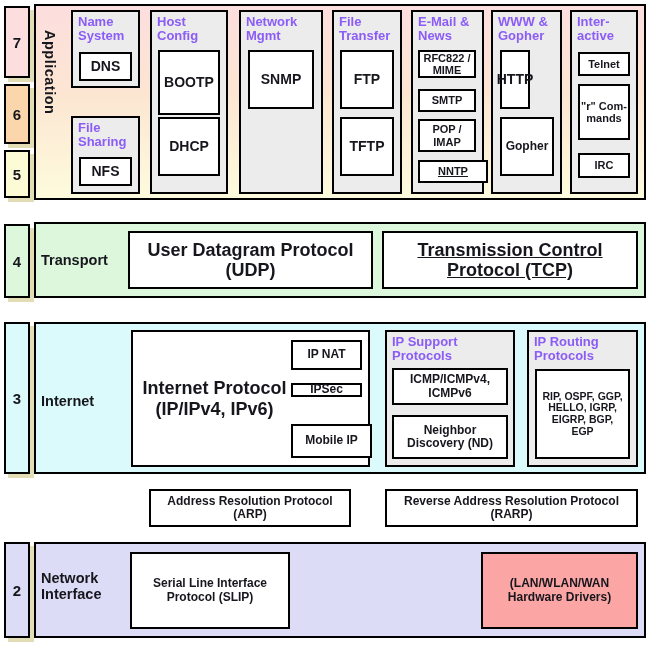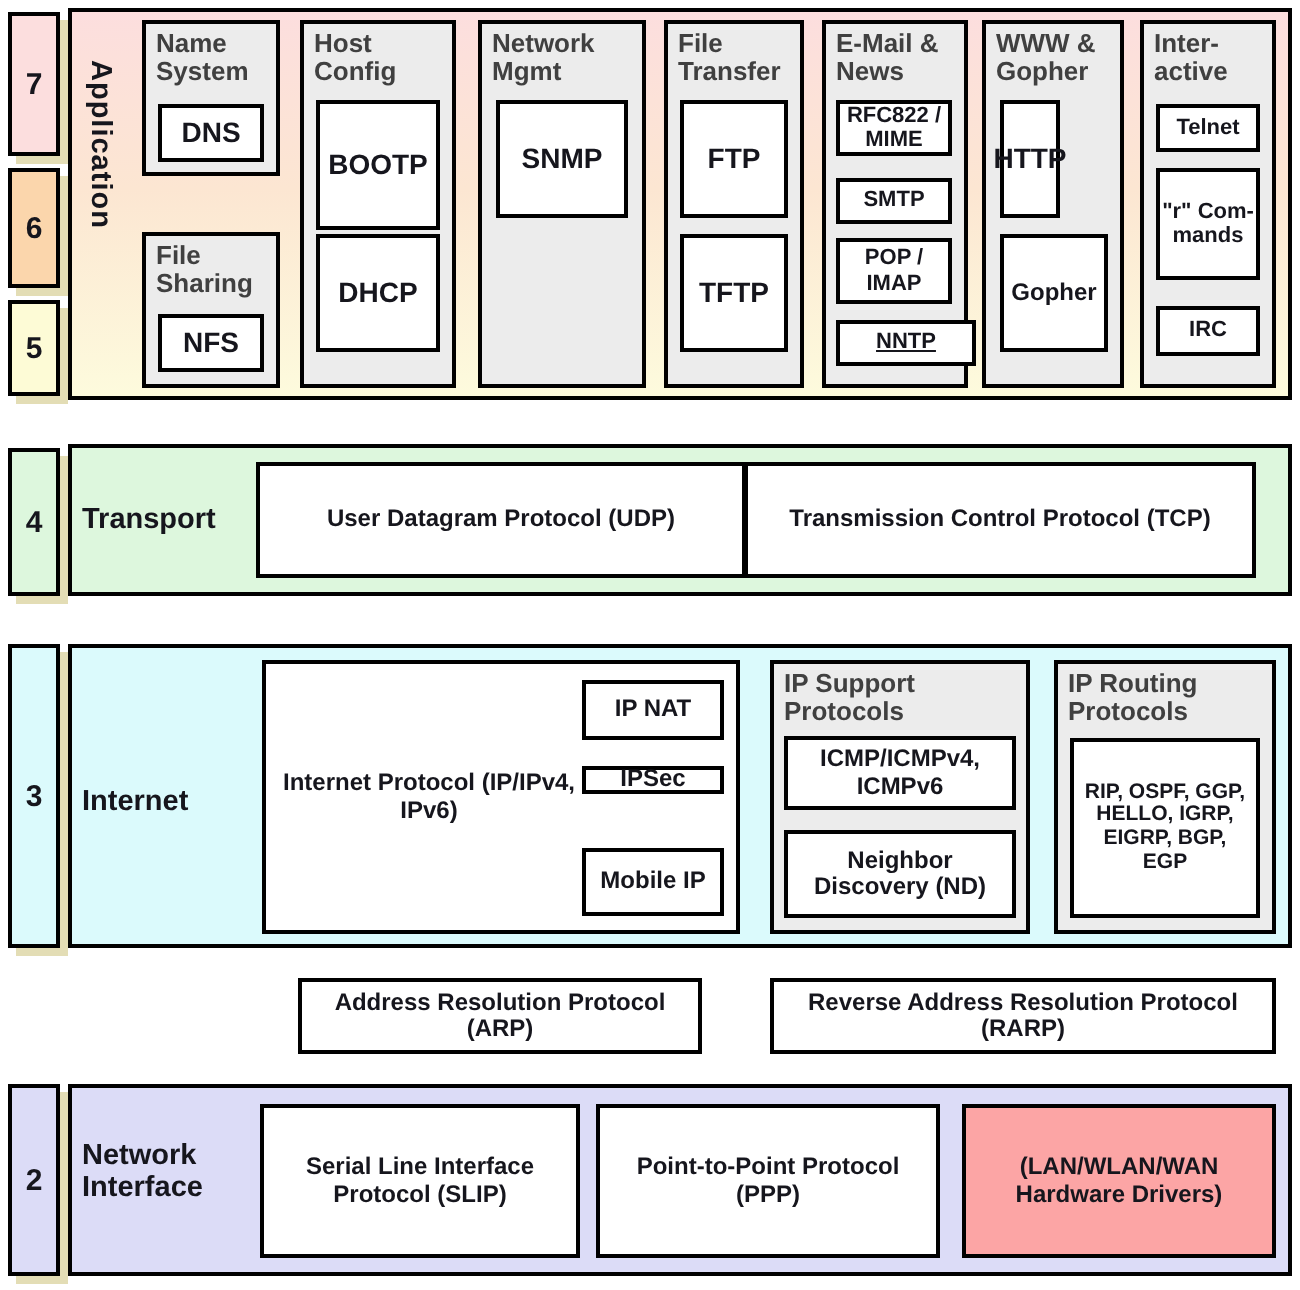--- a/index.html
+++ b/index.html
@@ -50,33 +50,33 @@
     letter-spacing:0.5px;
   }
 
   
   .group{
     position:absolute;background:#ececec;border:2px solid #000;
     box-sizing:border-box;z-index:2;
   }
   .group-title{
     position:absolute;left:5px;top:3px;right:3px;
-    font-size:13px;font-weight:bold;line-height:1.1;color:#404040;
+    font-size:13px;font-weight:bold;line-height:1.1;color:#8b5cf6;
   }
 
   
   .pbox{
     position:absolute;background:#ffffff;border:2px solid #000;
     box-sizing:border-box;
     display:flex;align-items:center;justify-content:center;text-align:center;
     font-weight:bold;color:#16161d;line-height:1.12;
     z-index:3;
   }
   .pbox.gray{background:#fca5a5;}
-  .f15{font-size:12px;}
+  .f15{font-size:18px;}
   .f14{font-size:14px;}
   .f13{font-size:12px;}
   .f12{font-size:12px;}
   .f11{font-size:11px;}
   .f105{font-size:10.5px;}
 </style>
 </head>
 <body>
 
 <div id="stage">
@@ -149,43 +149,42 @@
   <div class="group" style="left:570px;top:10px;width:68px;height:184px;">
     <div class="group-title">Inter-active</div>
   </div>
   <div class="pbox f11" style="left:578px;top:52px;width:52px;height:24px;">Telnet</div>
   <div class="pbox f11" style="left:578px;top:84px;width:52px;height:56px;">"r" Com-mands</div>
   <div class="pbox f11" style="left:578px;top:153px;width:52px;height:25px;">IRC</div>
 
   <div class="band band-transport" style="left:34px;top:222px;width:612px;height:76px;"></div>
   <div class="bandlabel" style="left:41px;top:252px;width:80px;">Transport</div>
   <div class="pbox f15" style="left:128px;top:231px;width:245px;height:58px;padding:0 6px;">User Datagram Protocol (UDP)</div>
-  <div class="pbox f15" style="left:372px;top:231px;width:256px;height:58px;padding:0 6px;">Transmission Control Protocol (TCP)</div>
+  <div class="pbox f15" style="left:382px;top:231px;width:256px;height:58px;padding:0 6px;text-decoration:underline;">Transmission Control Protocol (TCP)</div>
 
   <div class="band band-internet" style="left:34px;top:322px;width:612px;height:152px;"></div>
   <div class="bandlabel" style="left:41px;top:393px;width:80px;">Internet</div>
 
   <div class="pbox f15" style="left:131px;top:330px;width:239px;height:137px;padding-right:72px;">Internet Protocol (IP/IPv4, IPv6)</div>
   <div class="pbox f13" style="left:291px;top:340px;width:71px;height:30px;">IP NAT</div>
   <div class="pbox f13" style="left:291px;top:383px;width:71px;height:14px;">IPSec</div>
-  <div class="pbox f13" style="left:291px;top:424px;width:71px;height:34px;">Mobile IP</div>
+  <div class="pbox f13" style="left:291px;top:424px;width:81px;height:34px;">Mobile IP</div>
 
   <div class="group" style="left:385px;top:330px;width:130px;height:137px;">
     <div class="group-title">IP Support Protocols</div>
   </div>
   <div class="pbox f12" style="left:392px;top:368px;width:116px;height:37px;">ICMP/ICMPv4, ICMPv6</div>
   <div class="pbox f12" style="left:392px;top:415px;width:116px;height:44px;">Neighbor Discovery (ND)</div>
 
   <div class="group" style="left:527px;top:330px;width:111px;height:137px;">
     <div class="group-title">IP Routing Protocols</div>
   </div>
   <div class="pbox f105" style="left:535px;top:369px;width:95px;height:90px;padding:0 5px;">RIP, OSPF, GGP, HELLO, IGRP, EIGRP, BGP, EGP</div>
 
   <div class="pbox f13" style="left:149px;top:489px;width:202px;height:38px;">Address Resolution Protocol (ARP)</div>
   <div class="pbox f13" style="left:385px;top:489px;width:253px;height:38px;">Reverse Address Resolution Protocol (RARP)</div>
 
   <div class="band band-netif" style="left:34px;top:542px;width:612px;height:96px;"></div>
   <div class="bandlabel" style="left:41px;top:570px;width:82px;">Network Interface</div>
   <div class="pbox f13" style="left:130px;top:552px;width:160px;height:77px;padding:0 5px;">Serial Line Interface Protocol (SLIP)</div>
-  <div class="pbox f13" style="left:298px;top:552px;width:172px;height:77px;padding:0 5px;">Point-to-Point Protocol (PPP)</div>
   <div class="pbox f13 gray" style="left:481px;top:552px;width:157px;height:77px;padding:0 5px;">(LAN/WLAN/WAN Hardware Drivers)</div>
 
 </div>
 
 </body></html>

